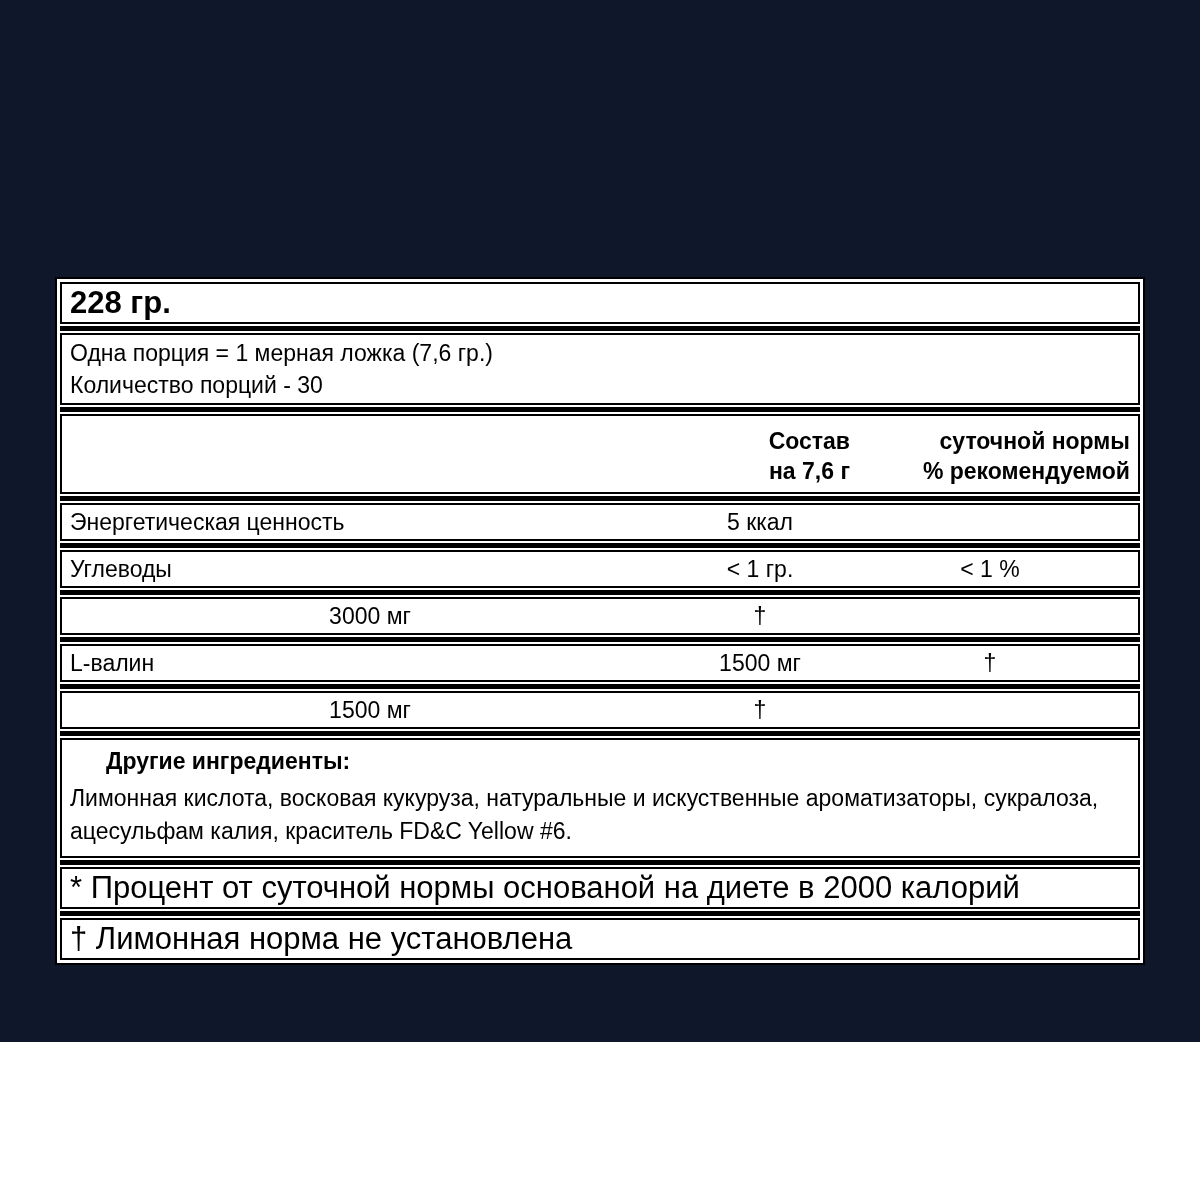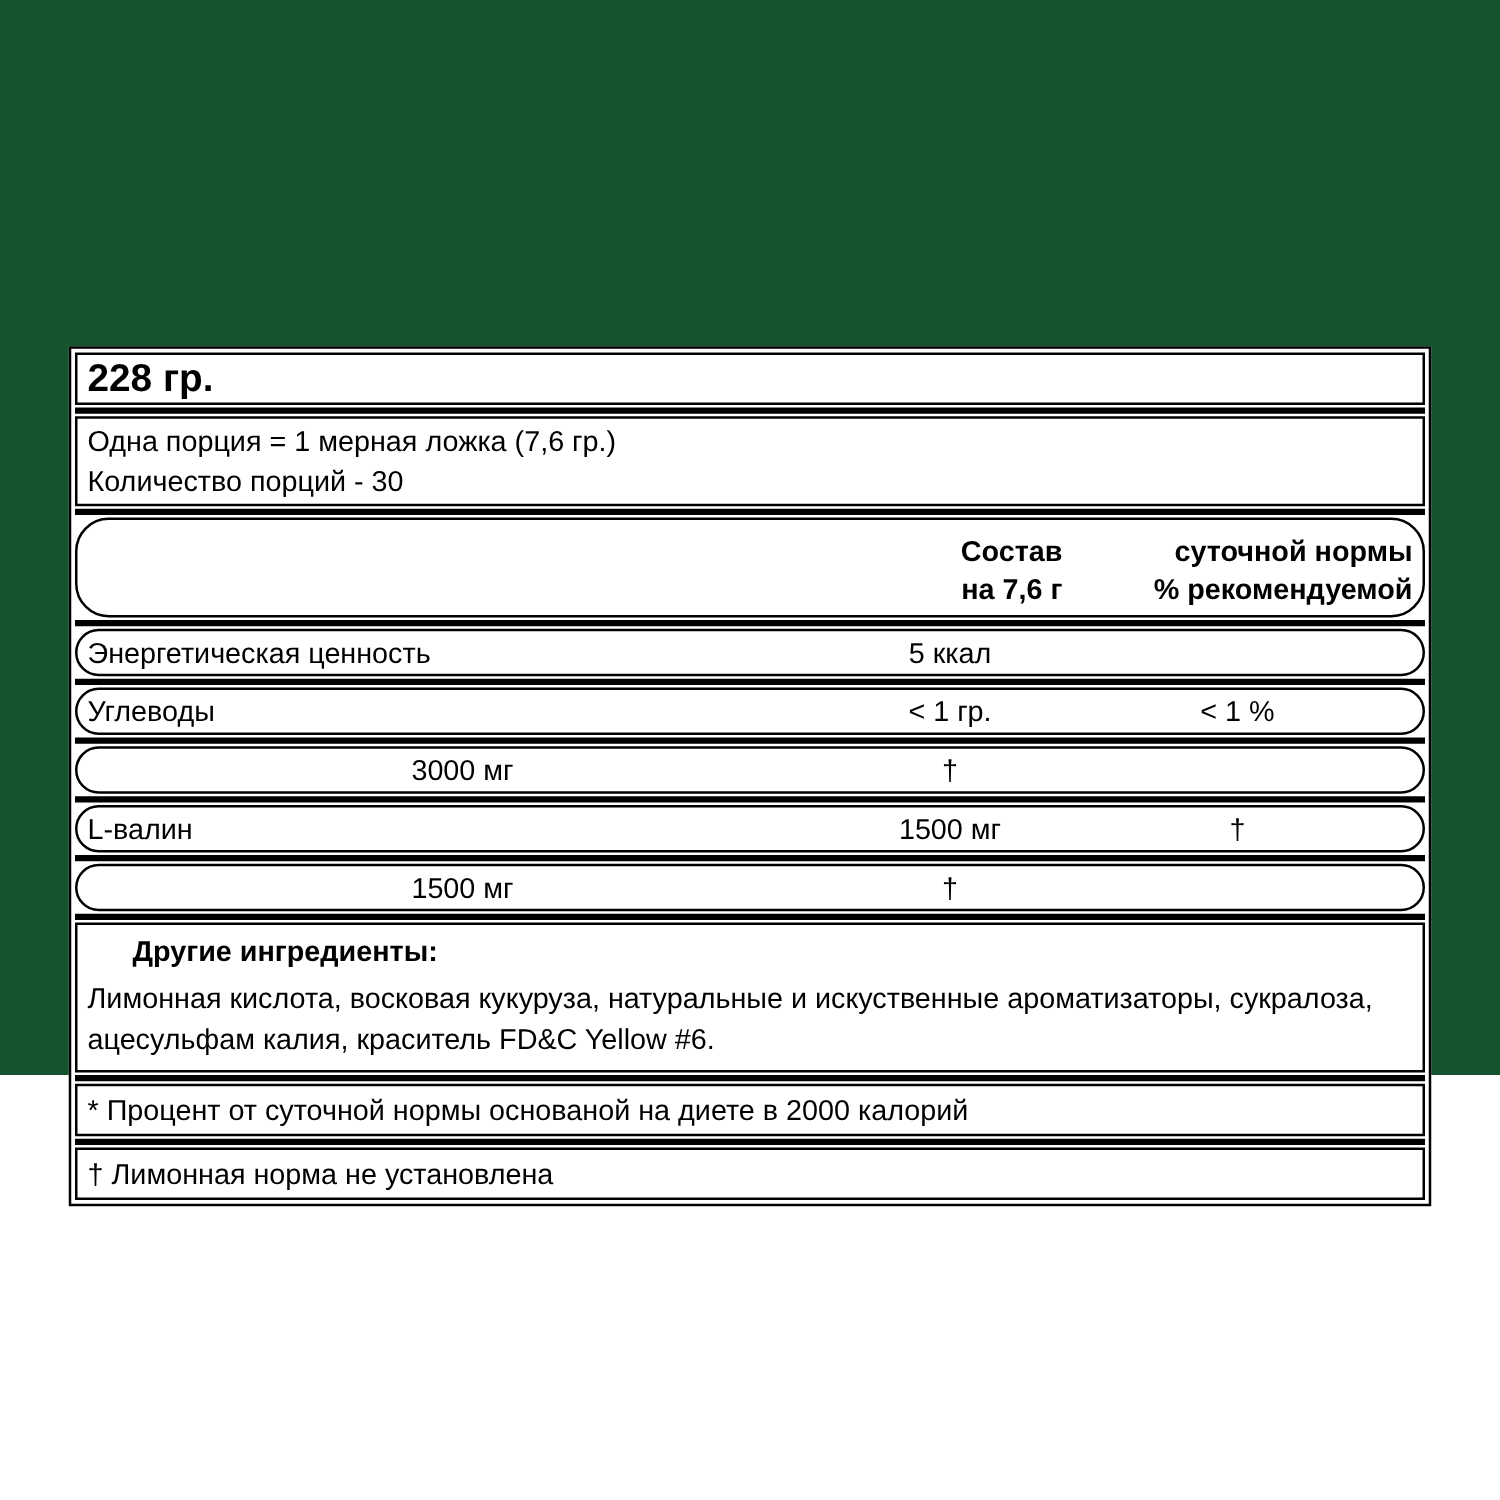--- a/index.html
+++ b/index.html
@@ -8,22 +8,22 @@
     background: #ffffff;
     width: 1200px;
     height: 1200px;
     overflow: hidden;
     font-family: "Liberation Sans", sans-serif;
     color: #000000;
   }
   .canvas {
     position: relative;
     width: 1200px;
-    height: 860px;
-    background: #14532d;
+    height: 1042px;
+    background: #0f172a;
   }
   .label {
     position: absolute;
     left: 55px;
     top: 277px;
     width: 1090px;
     box-sizing: border-box;
     border: 2px solid #000000;
     padding: 3px;
     background: #ffffff;
@@ -45,21 +45,20 @@
     padding: 1px 8px;
   }
   .serving-row {
     font-size: 23px;
     line-height: 32px;
   }
   .grid3 {
     display: grid;
     grid-template-columns: 1fr 140px 280px;
     align-items: center;
-    border-radius: 27px;
   }
   .header-row {
     font-size: 23px;
     font-weight: bold;
     line-height: 30px;
     padding-top: 10px;
     padding-bottom: 6px;
   }
   .header-row .colhead {
     text-align: right;
@@ -85,21 +84,21 @@
   .ingredients-heading {
     font-weight: bold;
     line-height: 30px;
     margin-bottom: 6px;
     margin-left: 36px;
   }
   .ingredients-text {
     line-height: 33px;
   }
   .footnote-row {
-    font-size: 23px;
+    font-size: 31px;
     line-height: 30px;
     padding-top: 4px;
     padding-bottom: 4px;
   }
 </style>
 </head>
 <body>
 
 <div class="canvas">
   <div class="label">

